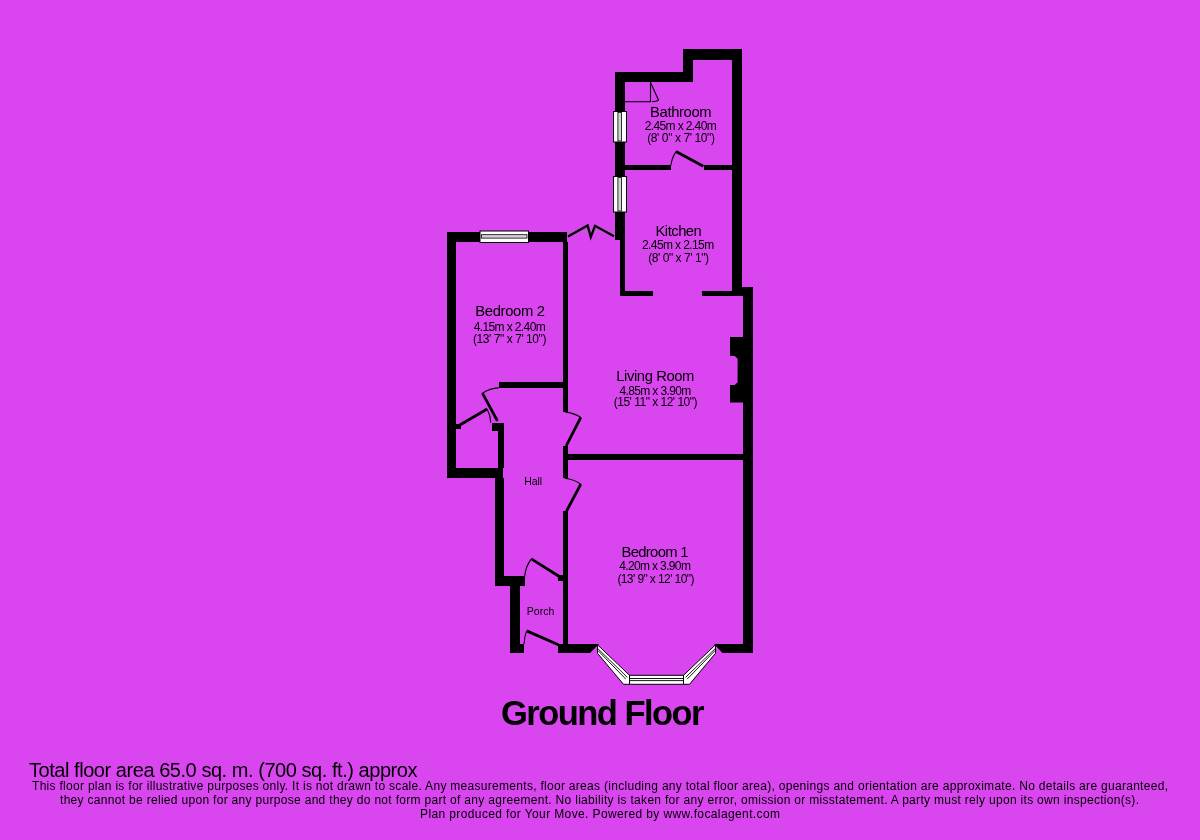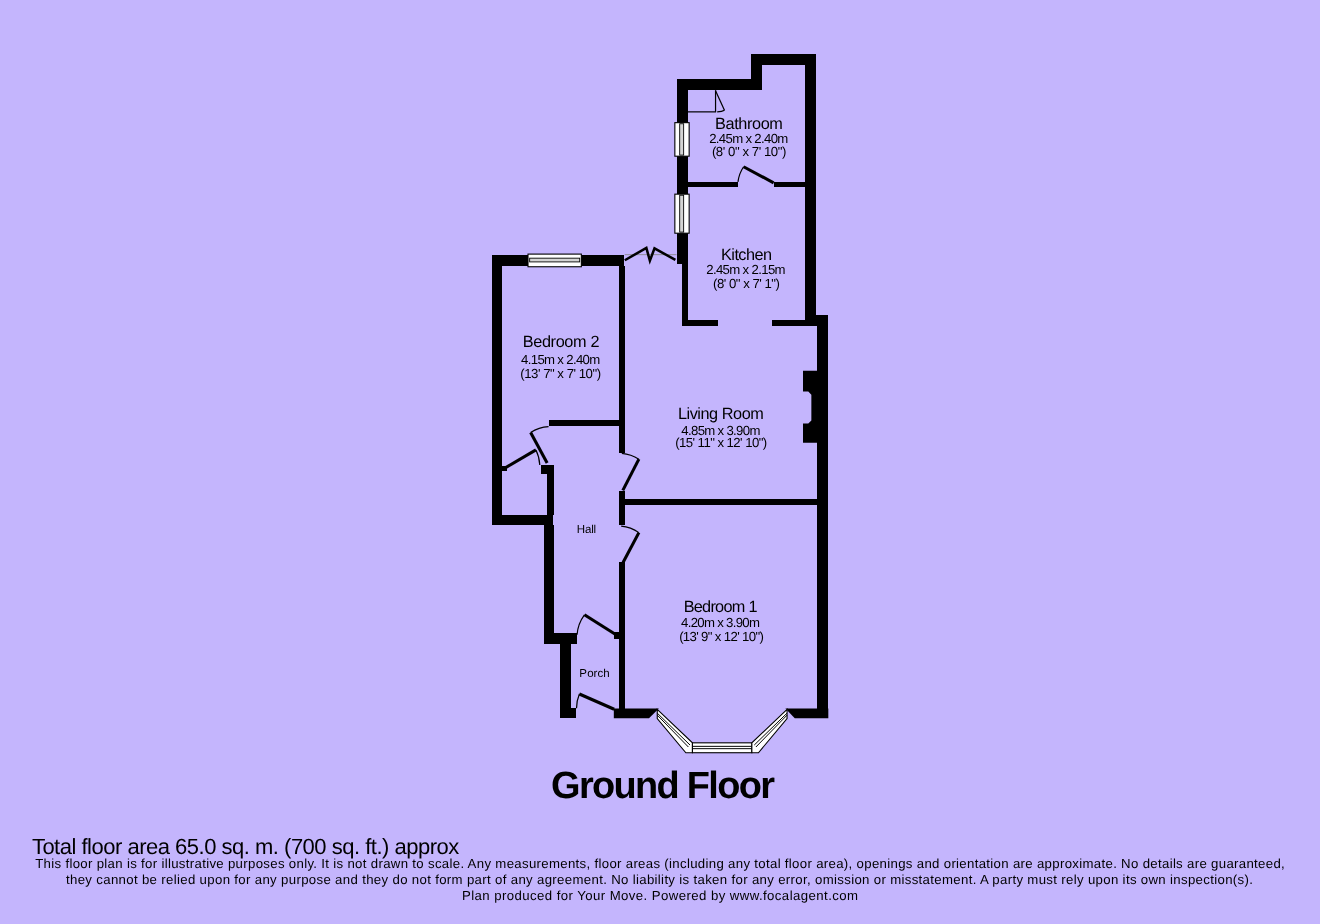--- a/index.html
+++ b/index.html
@@ -1,16 +1,16 @@
 <!DOCTYPE html>
 <html><head>
 <meta charset="utf-8">
 <style>
   html,body{margin:0;padding:0;background:#ffffff;}
-  #page{position:relative;width:1200px;height:840px;background:#c4b5fd;overflow:hidden;}
+  #page{position:relative;width:1200px;height:840px;background:#d946ef;overflow:hidden;}
   svg text{font-family:"Liberation Sans",sans-serif;fill:#000;}
 </style>
 </head>
 <body>
 <div id="page">
 <svg width="1200" height="840" viewBox="0 0 1200 840">
 <g shape-rendering="crispEdges">
 
 <rect x="615" y="72" width="10" height="168" fill="#000"></rect>
 

